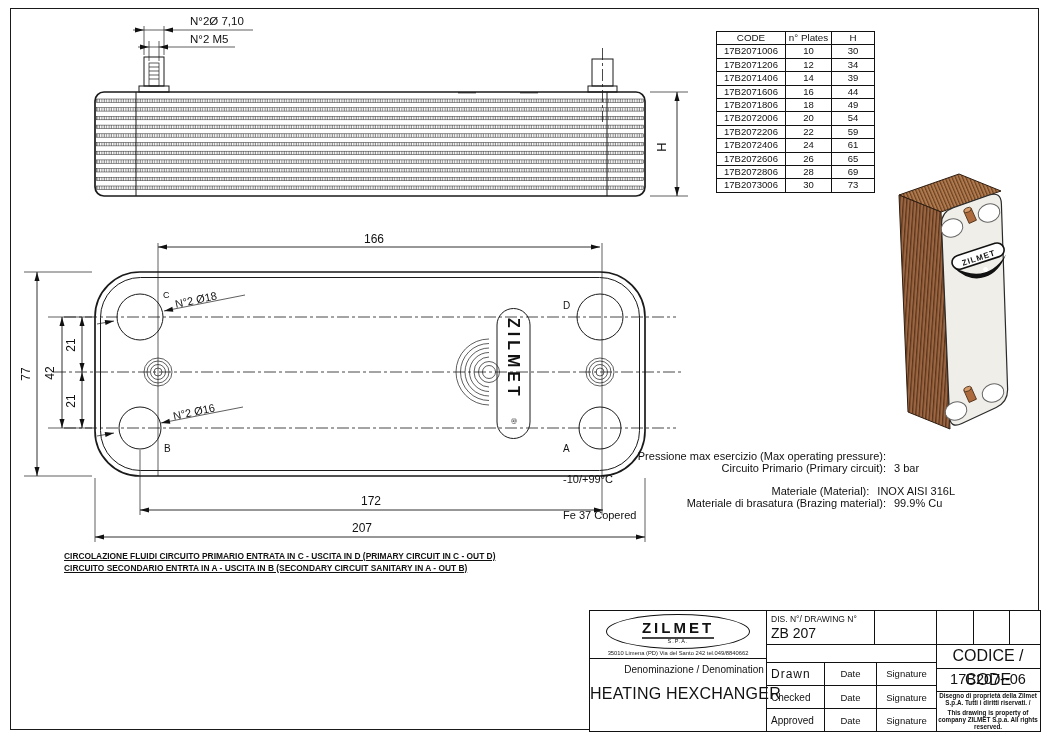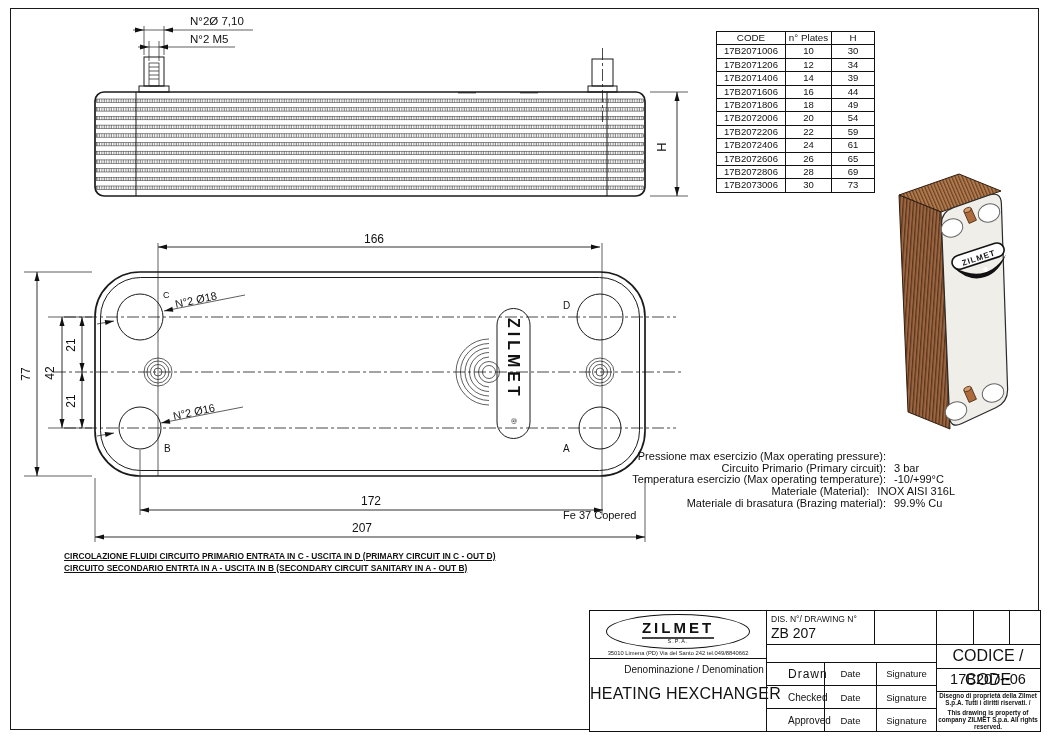--- a/index.html
+++ b/index.html
@@ -40,21 +40,21 @@
   .tb-logo-sub{font-size:5.5px;letter-spacing:1px;margin-top:-1px;}
   .tb-addr{position:absolute;left:0;top:39px;width:176px;text-align:center;font-size:5.8px;color:#222;white-space:nowrap;overflow:hidden;}
   .tb-denom{position:absolute;left:16px;top:53px;width:176px;text-align:center;font-size:10px;}
   .tb-heat{position:absolute;left:0;top:74px;width:176px;text-align:center;font-size:16px;font-weight:500;letter-spacing:0.2px;white-space:nowrap;}
   .tb-dis{position:absolute;left:181px;top:3px;font-size:8.5px;}
   .tb-zb{position:absolute;left:181px;top:14px;font-size:14px;}
   .rows3{position:absolute;left:176px;top:51px;width:170px;height:69px;}
   .rows3 .r{display:flex;height:23px;box-sizing:border-box;}
   .rows3 .r + .r{border-top:1px solid #111;}
   .rows3 .c{display:flex;align-items:center;justify-content:center;box-sizing:border-box;}
-  .rows3 .role{width:58px;justify-content:flex-start;padding-left:22px;font-size:10px;}
+  .rows3 .role{width:58px;justify-content:flex-start;padding-left:5px;font-size:10px;}
   .rows3 .r:first-child .role{font-size:12px;letter-spacing:1px;}
   .rows3 .date{width:52px;border-left:1px solid #111;font-size:9.5px;}
   .rows3 .sig{width:60px;border-left:1px solid #111;font-size:9.5px;}
   .tb-codelab{position:absolute;left:346px;top:33px;width:104px;height:24px;line-height:24px;text-align:center;font-size:16px;}
   .tb-codeval{position:absolute;left:346px;top:57px;width:104px;height:23px;line-height:23px;text-align:center;font-size:14.5px;}
   .tb-copy{position:absolute;left:347px;top:82px;width:102px;text-align:center;font-size:6.3px;line-height:6.9px;font-weight:600;}
   .tb-copy .en{margin-top:3px;}
 </style>
 </head>
 <body>
@@ -309,21 +309,20 @@
   <div class="specs">
     <div class="row">
         <div class="lab">Pressione max esercizio (Max operating pressure):</div>
         <div class="val"></div>
       </div>
     <div class="row">
         <div class="lab">Circuito Primario (Primary circuit):</div>
         <div class="val">3 bar</div>
       </div>
     <div class="row">
-        <div class="lab">Temperatura esercizio (Max operating temperature):</div>
         <div class="val">-10/+99°C</div>
       </div>
     <div class="row">
         <div class="lab">Materiale (Material):</div>
         <div class="val">INOX AISI 316L</div>
       </div>
     <div class="row">
         <div class="lab">Materiale di brasatura (Brazing material):</div>
         <div class="val">99.9% Cu</div>
       </div>

